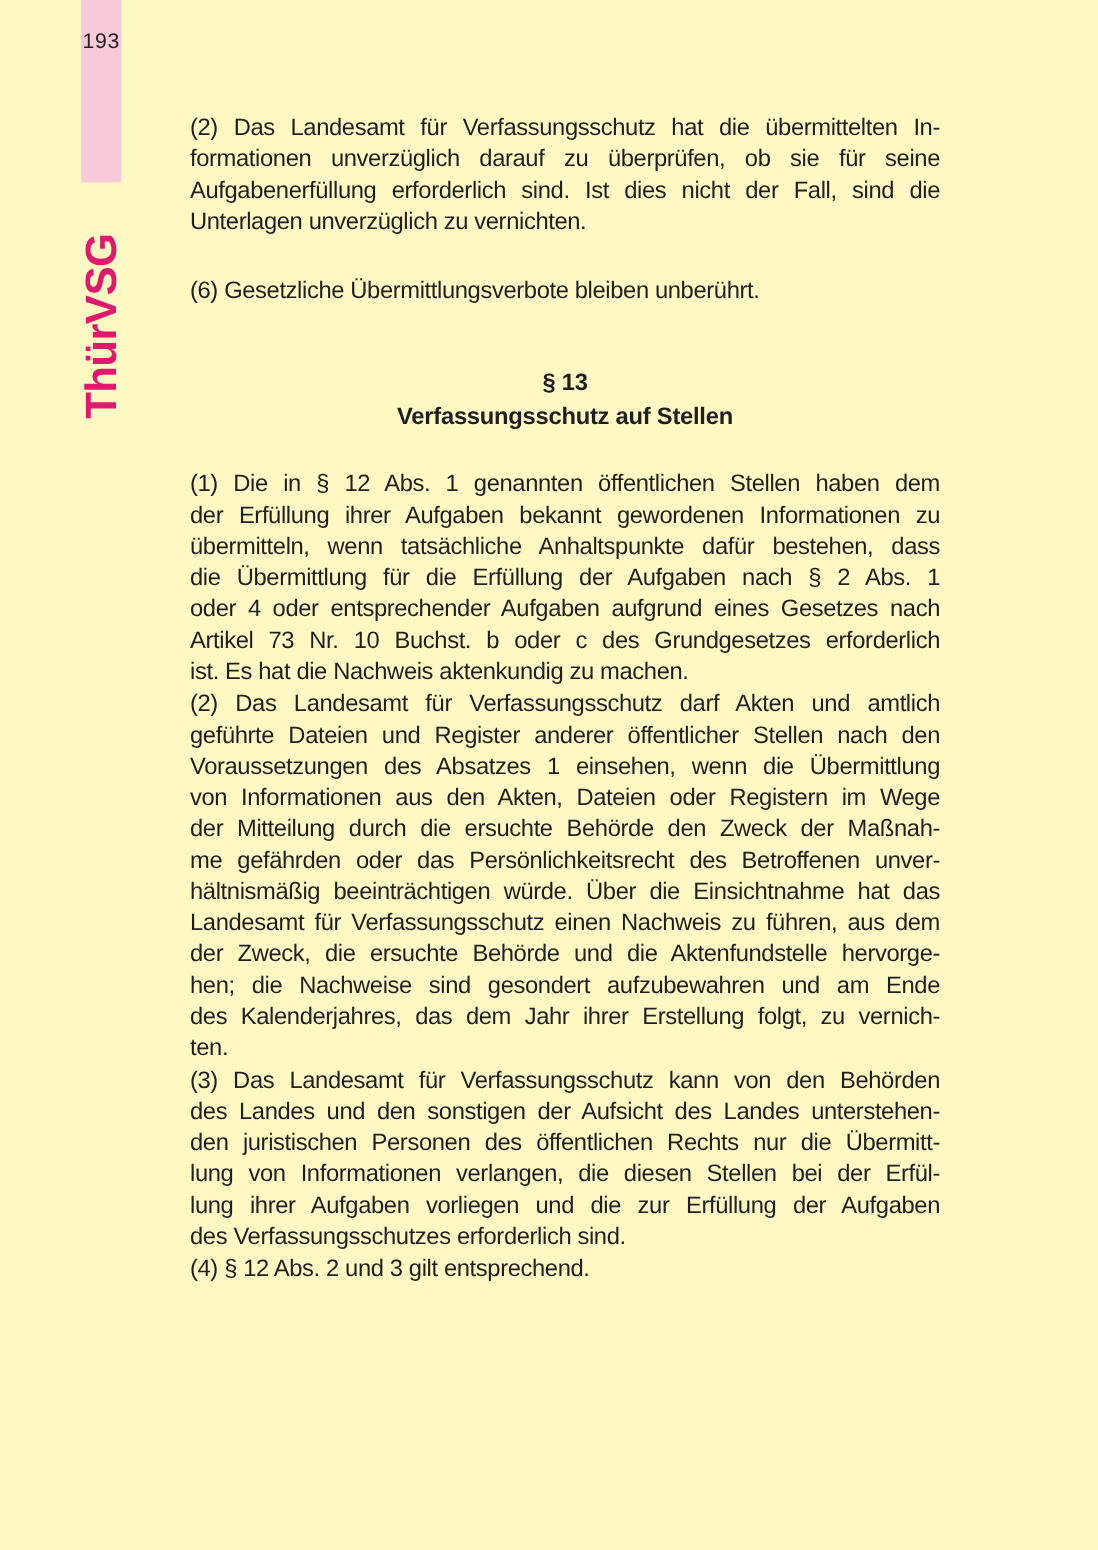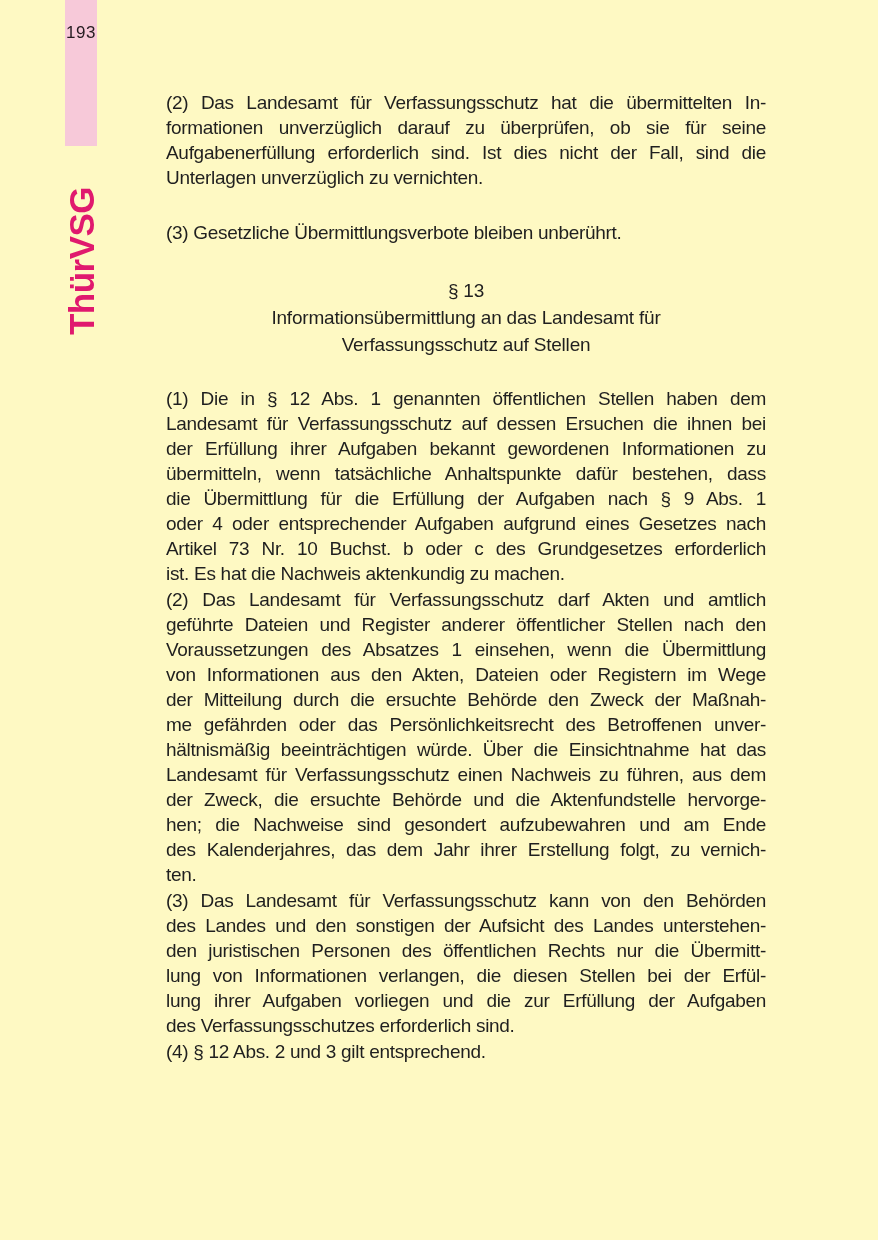--- a/index.html
+++ b/index.html
@@ -44,43 +44,43 @@
     transform-origin: center center;
     white-space: nowrap;
     font-size: 35px;
     font-weight: bold;
     letter-spacing: -0.5px;
     color: #e0196e;
   }
   
   .content {
     position: absolute;
-    left: 166px;
+    left: 152px;
     top: 90px;
     width: 600px;
     font-size: 19px;
     line-height: 25px;
     letter-spacing: -0.3px;
   }
   .para { margin: 0; }
   .line {
     text-align: justify;
     text-align-last: justify;
     white-space: normal;
   }
   .line.last {
     text-align-last: left;
   }
   #pre-paras .para + .para { margin-top: 30px; }
   #section-paras .para + .para { margin-top: 1px; }
   .section-heading {
-    margin-top: 32px;
+    margin-top: 48px;
     margin-bottom: 28px;
     text-align: center;
-    font-weight: normal;
+    font-weight: bold;
     font-size: 19px;
     line-height: 27px;
     letter-spacing: -0.2px;
   }
   .section-heading div { text-align: center; }
 </style>
 </head>
 <body>
 
 <div class="page">
@@ -94,37 +94,35 @@
   <div class="content">
 
     <div id="pre-paras">
         <div class="para">
           <div class="line">(2) Das Landesamt für Verfassungsschutz hat die übermittelten In-</div>
           <div class="line">formationen unverzüglich darauf zu überprüfen, ob sie für seine</div>
           <div class="line">Aufgabenerfüllung erforderlich sind. Ist dies nicht der Fall, sind die</div>
           <div class="line last">Unterlagen unverzüglich zu vernichten.</div>
         </div>
         <div class="para">
-          <div class="line last">(3) Gesetzliche Übermittlungsverbote bleiben unberührt.</div>
+          <div class="line last">(6) Gesetzliche Übermittlungsverbote bleiben unberührt.</div>
         </div>
       </div>
 
     <div class="section-heading">
       <div>§ 13</div>
-      <div>Informationsübermittlung an das Landesamt für</div>
       <div>Verfassungsschutz auf Stellen</div>
     </div>
 
     <div id="section-paras">
         <div class="para">
           <div class="line">(1) Die in § 12 Abs. 1 genannten öffentlichen Stellen haben dem</div>
-          <div class="line">Landesamt für Verfassungsschutz auf dessen Ersuchen die ihnen bei</div>
           <div class="line">der Erfüllung ihrer Aufgaben bekannt gewordenen Informationen zu</div>
           <div class="line">übermitteln, wenn tatsächliche Anhaltspunkte dafür bestehen, dass</div>
-          <div class="line">die Übermittlung für die Erfüllung der Aufgaben nach § 9 Abs. 1</div>
+          <div class="line">die Übermittlung für die Erfüllung der Aufgaben nach § 2 Abs. 1</div>
           <div class="line">oder 4 oder entsprechender Aufgaben aufgrund eines Gesetzes nach</div>
           <div class="line">Artikel 73 Nr. 10 Buchst. b oder c des Grundgesetzes erforderlich</div>
           <div class="line last">ist. Es hat die Nachweis aktenkundig zu machen.</div>
         </div>
         <div class="para">
           <div class="line">(2) Das Landesamt für Verfassungsschutz darf Akten und amtlich</div>
           <div class="line">geführte Dateien und Register anderer öffentlicher Stellen nach den</div>
           <div class="line">Voraussetzungen des Absatzes 1 einsehen, wenn die Übermittlung</div>
           <div class="line">von Informationen aus den Akten, Dateien oder Registern im Wege</div>
           <div class="line">der Mitteilung durch die ersuchte Behörde den Zweck der Maßnah-</div>

